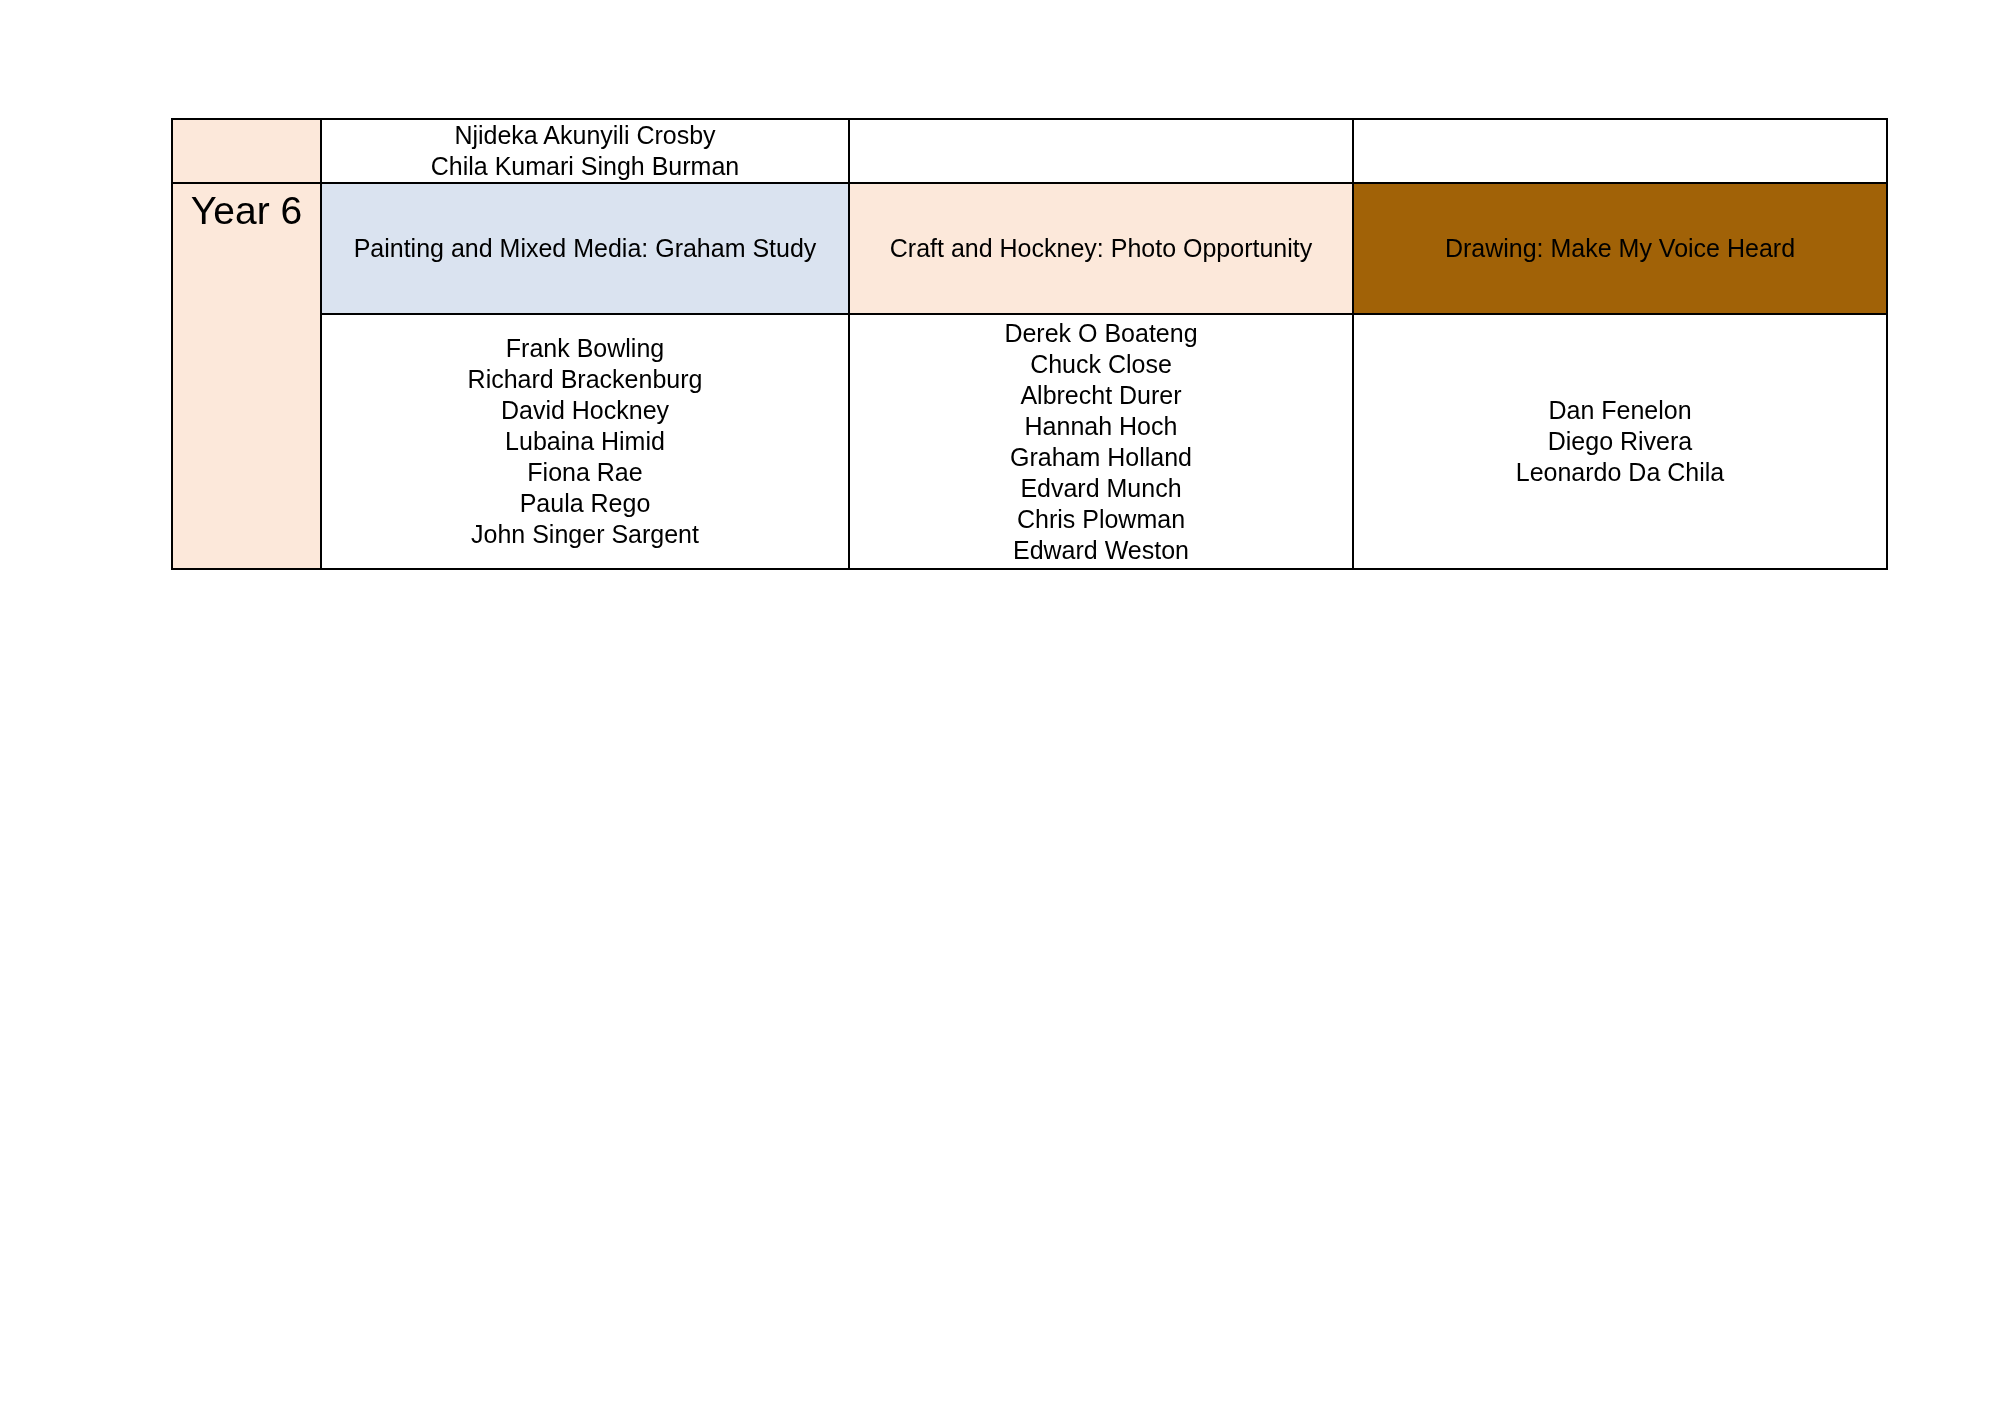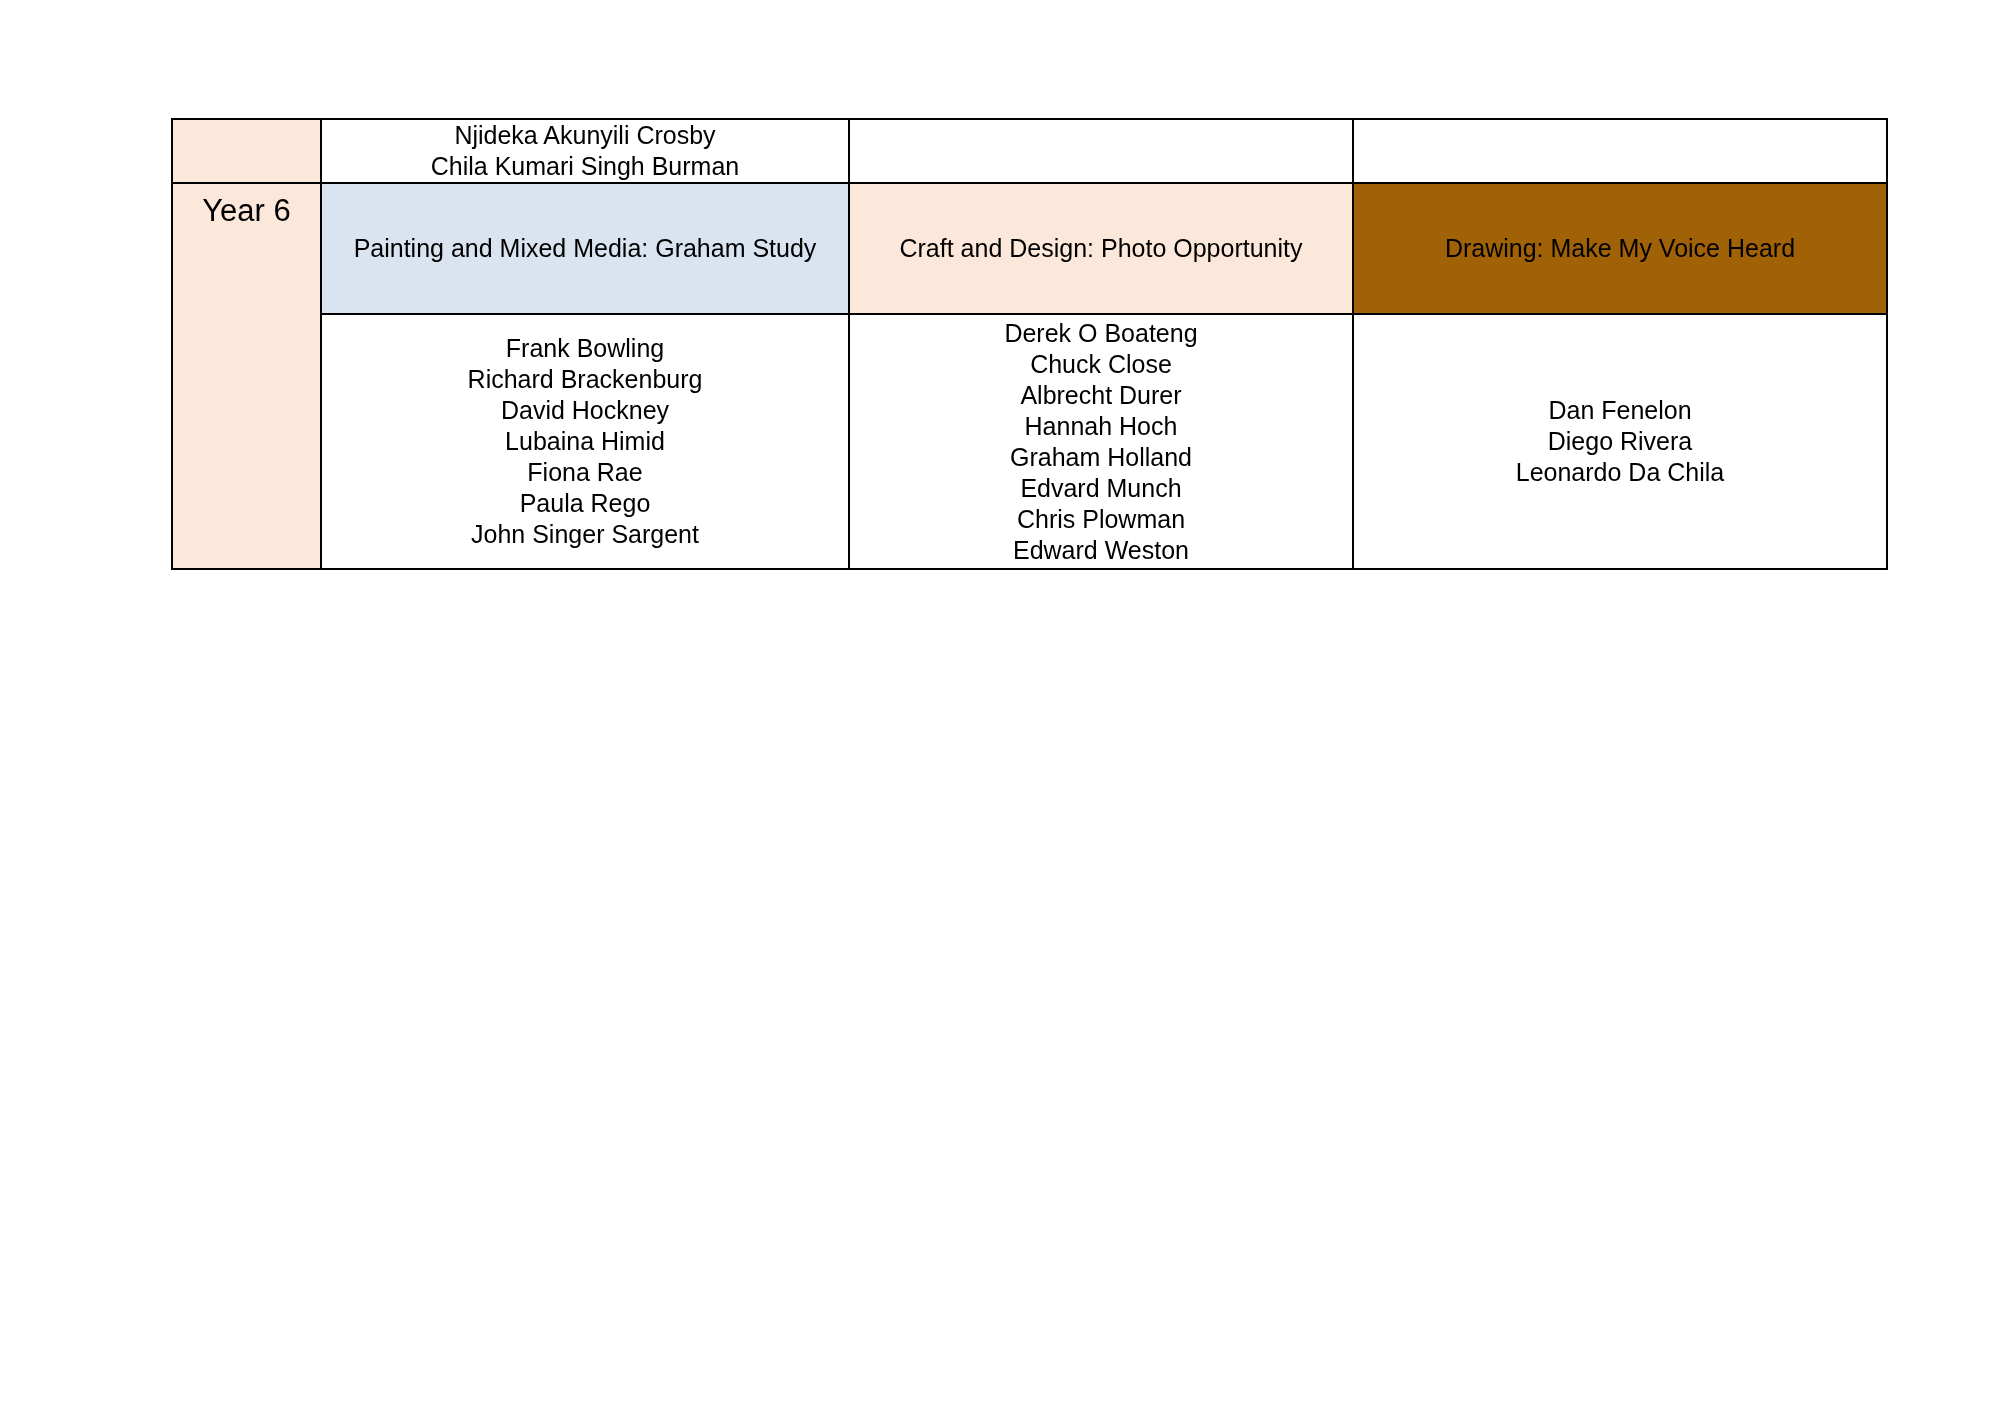--- a/index.html
+++ b/index.html
@@ -39,21 +39,21 @@
   .bg-peach  { background: #fce8da; }
   .bg-blue   { background: #dae3f0; }
   .bg-yellow { background: #a16207; }
 
   td.year-cell {
     vertical-align: top;
   }
   td.year-cell .year-label {
     display: inline-block;
     padding-top: 8px;
-    font-size: 31px;
+    font-size: 39px;
     line-height: 37px;
   }
   td.carryover-cell {
     vertical-align: middle;
     line-height: 30px;
   }
   td.header-cell {
     vertical-align: middle;
   }
   td.artists-cell {
@@ -82,21 +82,21 @@
 Chila Kumari Singh Burman</div>
         </td>
         <td></td>
         <td></td>
       </tr>
       <tr class="row-headers">
         <td class="bg-peach year-cell" rowspan="2">
           <span class="year-label">Year 6</span>
         </td>
         <td class="header-cell bg-blue">Painting and Mixed Media: Graham Study</td>
-        <td class="header-cell bg-peach">Craft and Design: Photo Opportunity</td>
+        <td class="header-cell bg-peach">Craft and Hockney: Photo Opportunity</td>
         <td class="header-cell bg-yellow">Drawing: Make My Voice Heard</td>
       </tr>
       <tr class="row-artists">
         <td class="artists-cell">
           <div class="artist-list">Frank Bowling
 Richard Brackenburg
 David Hockney
 Lubaina Himid
 Fiona Rae
 Paula Rego

